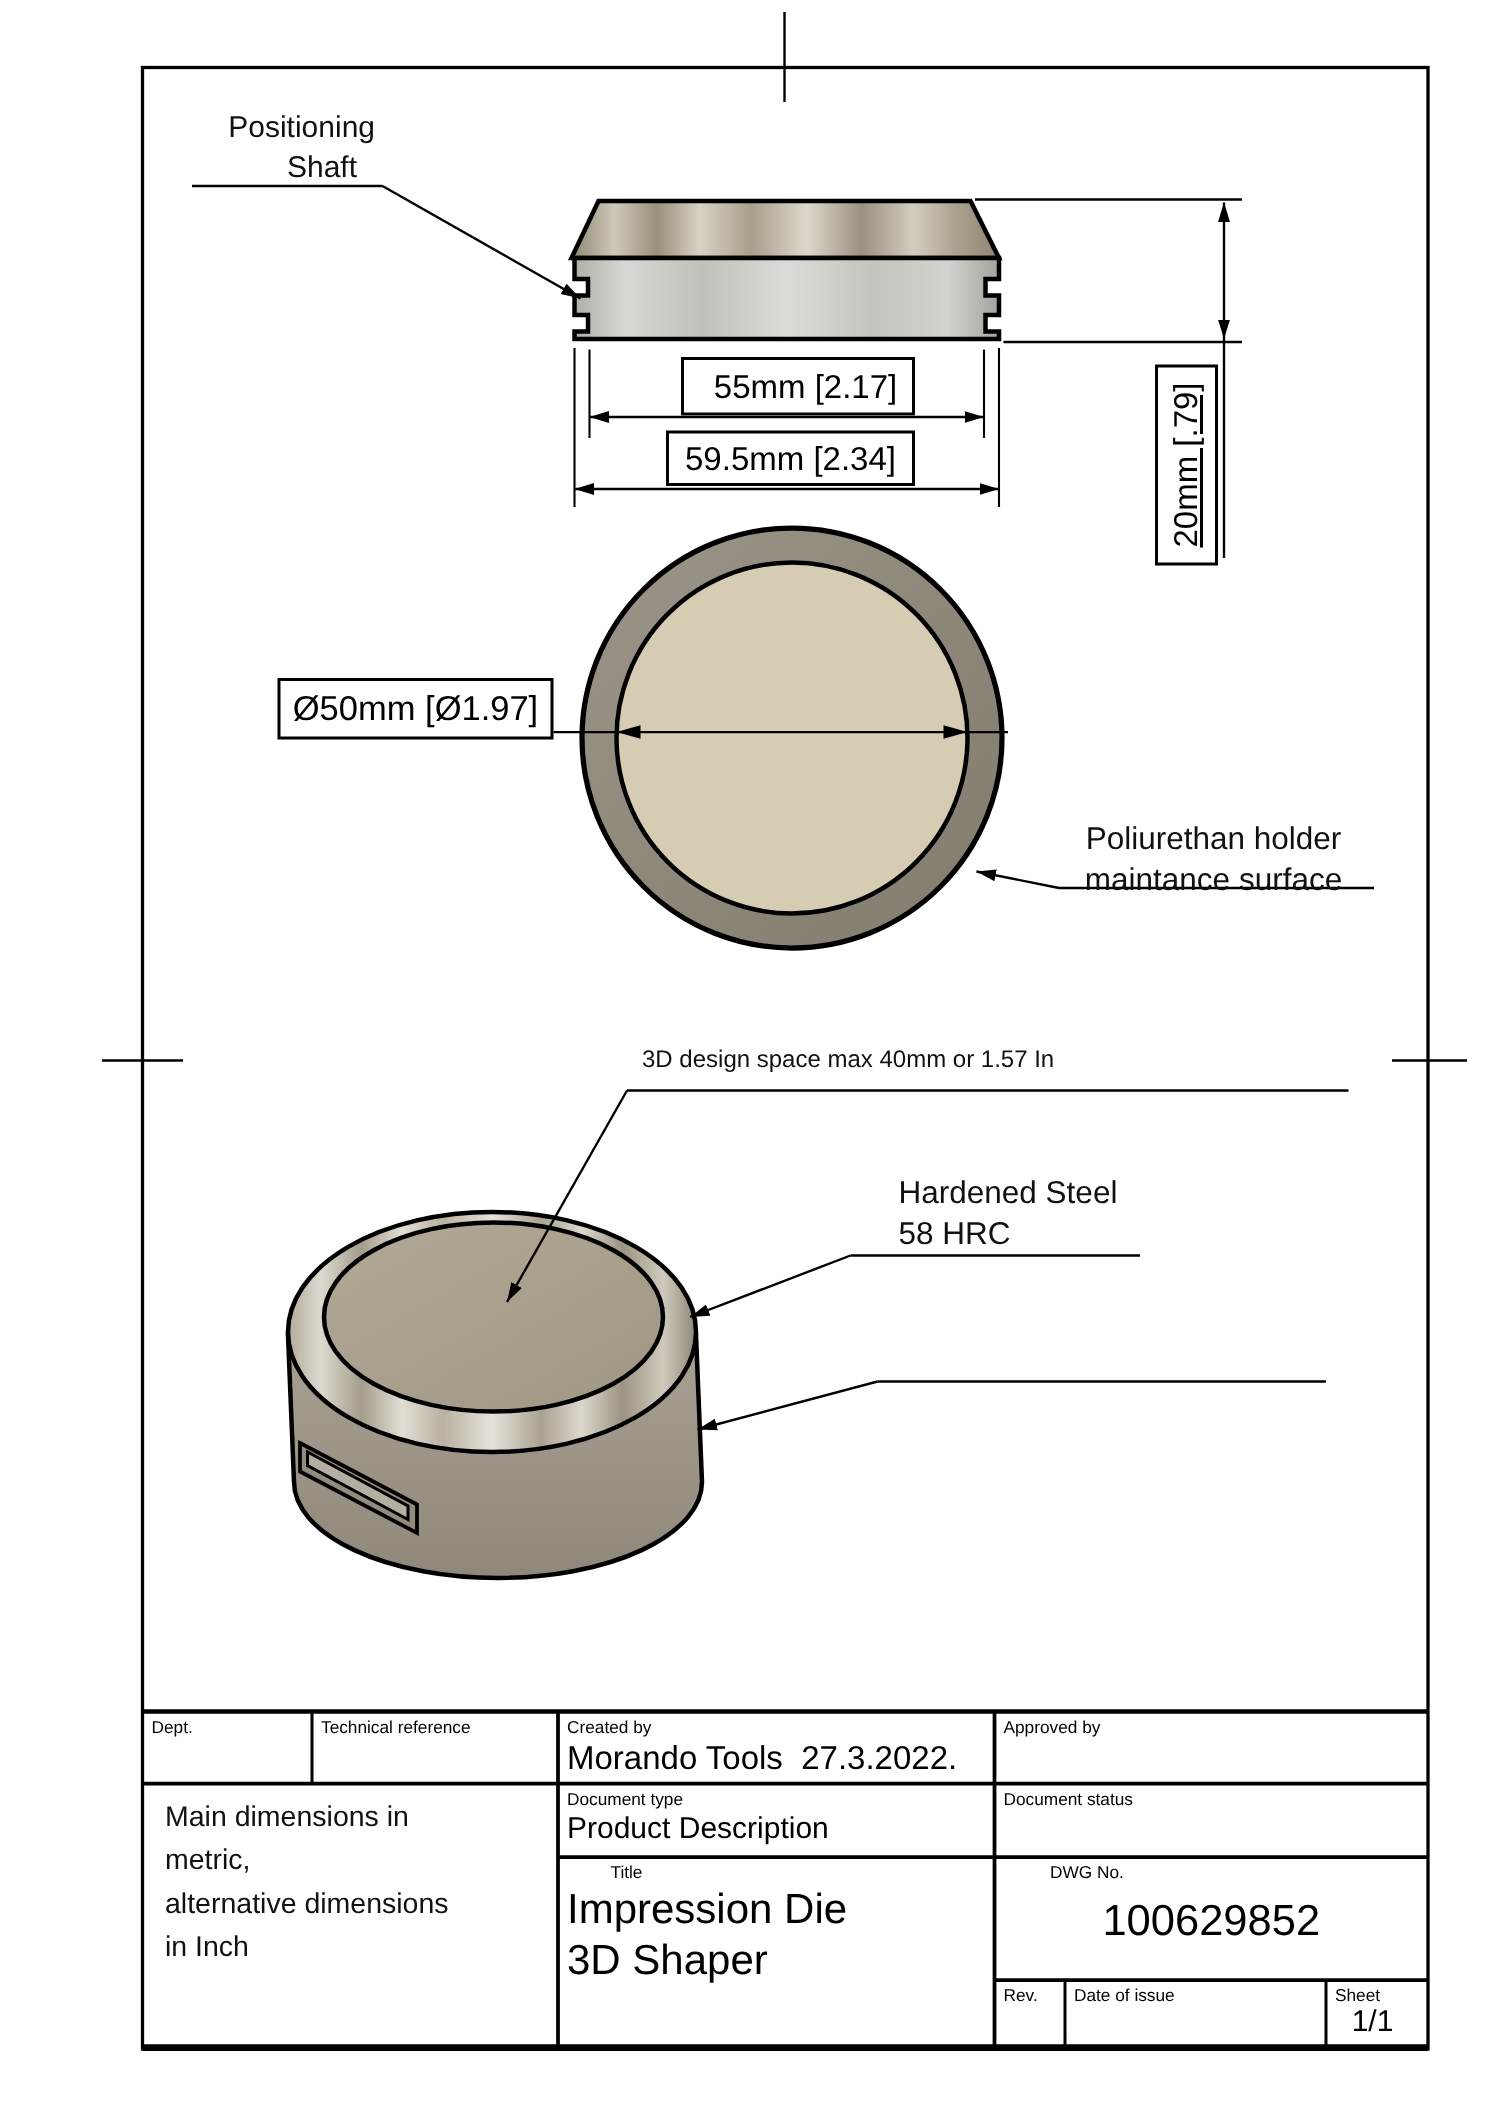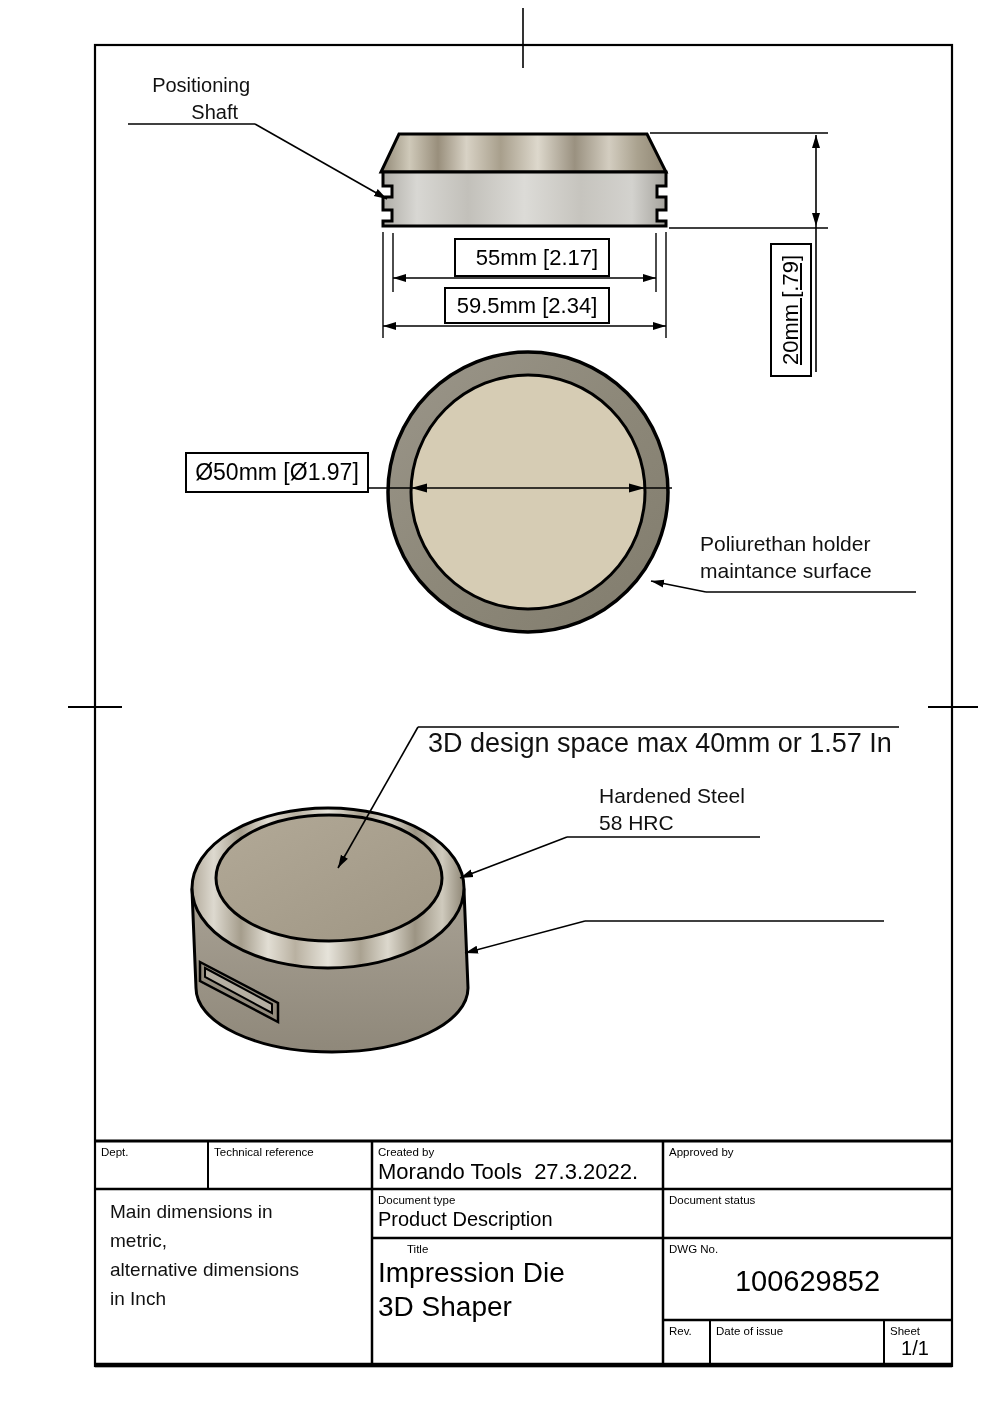--- a/index.html
+++ b/index.html
@@ -138,23 +138,23 @@
     <line x1="95" y1="1365" x2="952" y2="1365" stroke="#000" stroke-width="4.5"></line>
   </svg>
 
   <div class="txt" style="left:90px;top:72px;width:160px;text-align:right;font-size:20px;line-height:27px;"><span style="display:block">Positioning</span><span style="display:block;padding-right:12px;">Shaft</span></div>
 
   <div class="dimbox" style="left:454px;top:238px;width:142px;height:35px;padding-left:10px;">55mm [2.17]</div>
   <div class="dimbox" style="left:444px;top:287px;width:162px;height:33px;">59.5mm [2.34]</div>
   <div class="dimbox rot90 underlined" style="left:724px;top:289px;width:130px;height:38px;">20mm [.79]</div>
 
   <div class="dimbox" style="left:185px;top:452px;width:180px;height:37px;font-size:23px;">Ø50mm [Ø1.97]</div>
-  <div class="txt callout" style="left:700px;top:530px;width:218px;text-align:left;"><span style="display:block">Poliurethan holder</span><span style="display:block">maintance surface</span></div>
+  <div class="txt callout" style="left:700px;top:546px;width:218px;text-align:center;"><span style="display:block">Poliurethan holder</span><span style="display:block">maintance surface</span></div>
 
-  <div class="txt" style="left:428px;top:728px;font-size:27px;">3D design space max 40mm or 1.57 In</div>
+  <div class="txt" style="left:428px;top:698px;font-size:16px;">3D design space max 40mm or 1.57 In</div>
   <div class="txt callout" style="left:599px;top:782px;"><span style="display:block">Hardened Steel</span><span style="display:block">58 HRC</span></div>
 
   <div class="tb-label" style="left:101px;top:1146px;">Dept.</div>
   <div class="tb-label" style="left:214px;top:1146px;">Technical reference</div>
   <div class="tb-label" style="left:378px;top:1146px;">Created by</div>
   <div class="tb-value" style="left:378px;top:1159px;font-size:22px;">Morando Tools  27.3.2022.</div>
   <div class="tb-label" style="left:669px;top:1146px;">Approved by</div>
 
   <div class="notes" style="left:110px;top:1197px;width:260px;">
       <span style="display:block">Main dimensions in</span>
@@ -163,21 +163,21 @@
       <span style="display:block">in Inch</span>
     </div>
 
   <div class="tb-label" style="left:378px;top:1194px;">Document type</div>
   <div class="tb-value" style="left:378px;top:1208px;font-size:20px;">Product Description</div>
   <div class="tb-label" style="left:669px;top:1194px;">Document status</div>
 
   <div class="tb-label" style="left:378px;top:1243px;margin-left:29px;">Title</div>
   <div class="tb-value" style="left:378px;top:1256px;font-size:28px;line-height:34px;"><span style="display:block">Impression Die</span><span style="display:block">3D Shaper</span></div>
 
-  <div class="tb-label" style="left:669px;top:1243px;">DWG No.</div>
+  <div class="tb-label" style="left:700px;top:1243px;">DWG No.</div>
   <div class="tb-value" style="left:663px;top:1265px;width:289px;text-align:center;font-size:29px;">100629852</div>
 
   <div class="tb-label" style="left:669px;top:1325px;">Rev.</div>
   <div class="tb-label" style="left:716px;top:1325px;">Date of issue</div>
   <div class="tb-label" style="left:890px;top:1325px;">Sheet</div>
   <div class="tb-value" style="left:884px;top:1337px;width:62px;text-align:center;font-size:20px;">1/1</div>
 
 </div>
 
 </body></html>

